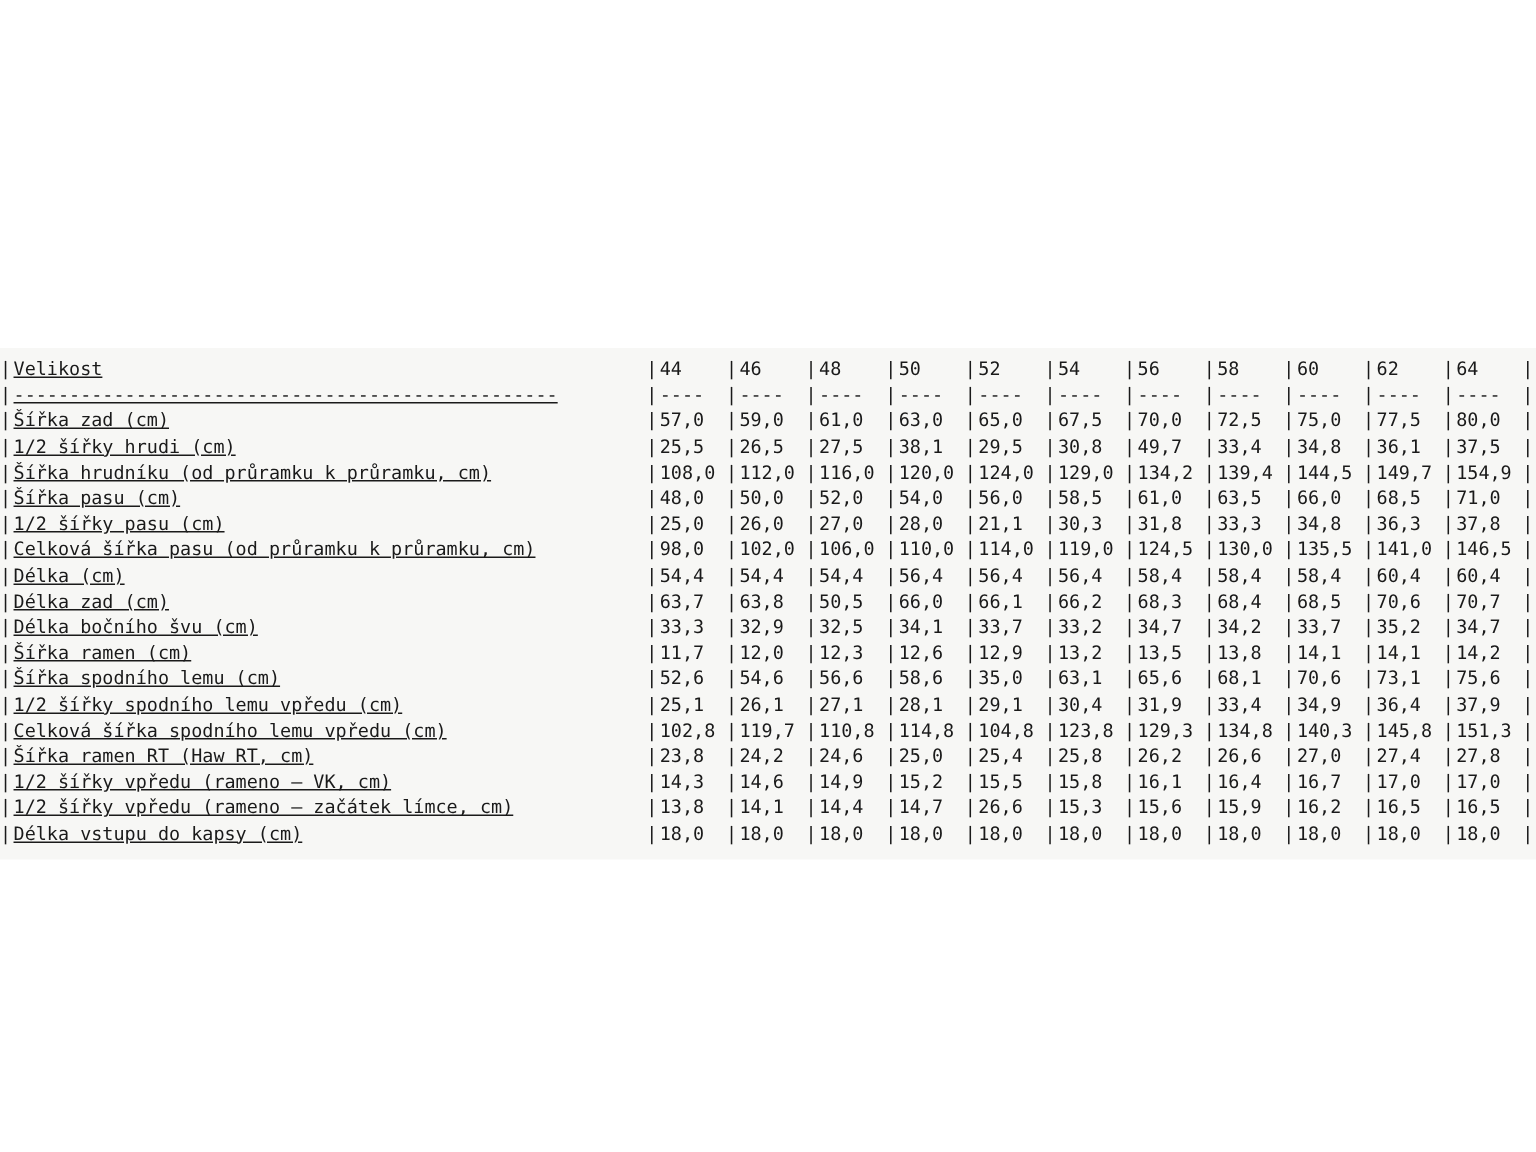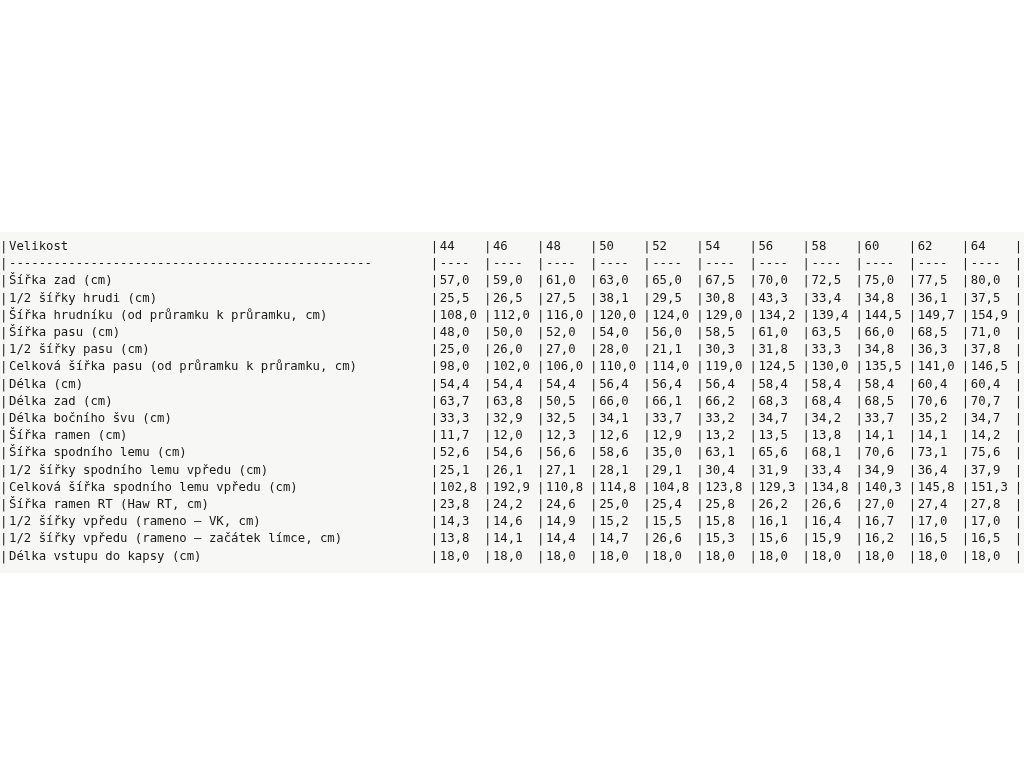--- a/index.html
+++ b/index.html
@@ -49,20 +49,21 @@
   }
   
   .sep {
     width: 9px;
     color: #1a1a1a;
     text-align: center;
   }
   .label-cell {
     width: 421px;
     padding-left: 6px;
+    text-decoration: underline;
   }
   .num-cell {
     width: 44px;
     padding-left: 5px;
   }
   .head-cell {
     width: 44px;
     padding-left: 5px;
   }
   .dash-cell {
@@ -187,21 +188,21 @@
             <td class="num-cell">26,5</td>
             <td class="sep">|</td>
             <td class="num-cell">27,5</td>
             <td class="sep">|</td>
             <td class="num-cell">38,1</td>
             <td class="sep">|</td>
             <td class="num-cell">29,5</td>
             <td class="sep">|</td>
             <td class="num-cell">30,8</td>
             <td class="sep">|</td>
-            <td class="num-cell">43,3</td>
+            <td class="num-cell">49,7</td>
             <td class="sep">|</td>
             <td class="num-cell">33,4</td>
             <td class="sep">|</td>
             <td class="num-cell">34,8</td>
             <td class="sep">|</td>
             <td class="num-cell">36,1</td>
             <td class="sep">|</td>
             <td class="num-cell">37,5</td>
             <td class="sep">|</td>
           </tr>
@@ -474,21 +475,21 @@
             <td class="sep">|</td>
             <td class="num-cell">37,9</td>
             <td class="sep">|</td>
           </tr>
           <tr>
             <td class="sep">|</td>
             <td class="label-cell">Celková šířka spodního lemu vpředu (cm)</td>
             <td class="sep">|</td>
             <td class="num-cell">102,8</td>
             <td class="sep">|</td>
-            <td class="num-cell">192,9</td>
+            <td class="num-cell">119,7</td>
             <td class="sep">|</td>
             <td class="num-cell">110,8</td>
             <td class="sep">|</td>
             <td class="num-cell">114,8</td>
             <td class="sep">|</td>
             <td class="num-cell">104,8</td>
             <td class="sep">|</td>
             <td class="num-cell">123,8</td>
             <td class="sep">|</td>
             <td class="num-cell">129,3</td>

